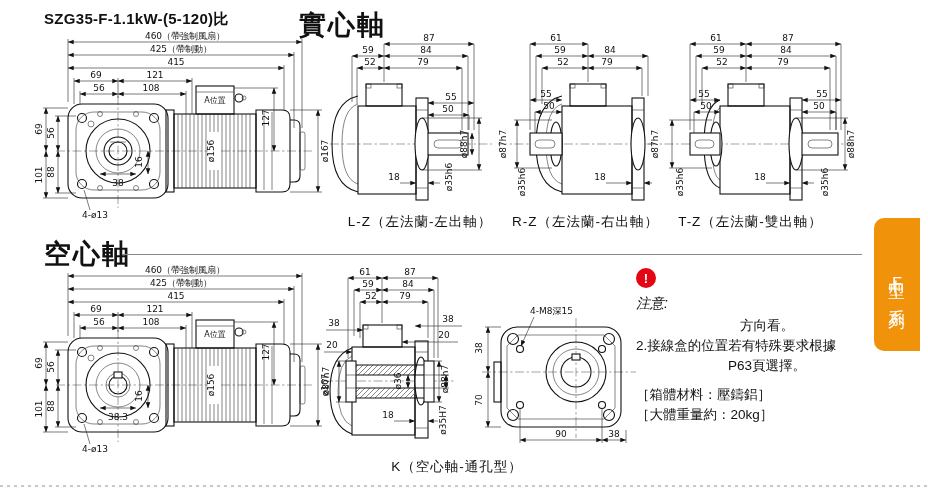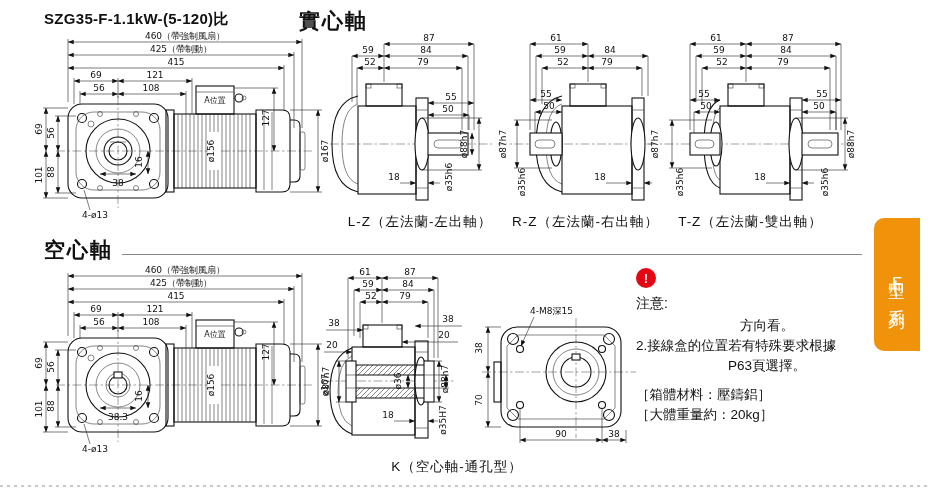--- a/index.html
+++ b/index.html
@@ -1,35 +1,35 @@
 <!DOCTYPE html>
 <html><head>
 <meta charset="utf-8">
 <style>
   html,body{margin:0;padding:0;}
   body{width:928px;height:490px;position:relative;background:#ffffff;overflow:hidden;
        font-family:"Liberation Sans",sans-serif;color:#111;}
   .abs{position:absolute;}
   .model-title{font-size:15px;font-weight:600;letter-spacing:.3px;}
-  .sec-title{font-size:21px;font-weight:700;letter-spacing:2px;text-align:right;}
+  .sec-title{font-size:27px;font-weight:700;letter-spacing:2px;text-align:right;}
   .caption{font-size:13.5px;letter-spacing:1px;text-align:center;white-space:nowrap;}
   .rule{height:1px;background:#8a8a8a;}
   svg{overflow:visible;}
   svg text{font-family:"DejaVu Sans",sans-serif;font-size:9px;fill:#111;text-anchor:middle;}
   svg text.ts{text-anchor:start;}
   svg text.sm{font-size:8px;}
   .o{fill:none;stroke:#111;stroke-width:1.1;}
   .of{fill:#fff;stroke:#111;stroke-width:1.1;}
   .t{fill:none;stroke:#333;stroke-width:.6;}
   .d{fill:none;stroke:#222;stroke-width:.6;}
   .c{fill:none;stroke:#444;stroke-width:.5;stroke-dasharray:9 2.5 2.5 2.5;}
   .warn-badge{width:20px;height:20px;border-radius:50%;background:#e30613;color:#fff;
       display:flex;align-items:center;justify-content:center;font-weight:700;font-size:13px;}
   .notes{width:248px;font-size:13.5px;line-height:20px;font-weight:500;}
-  .notes .nt{font-size:14px;margin-bottom:3px;}
+  .notes .nt{font-size:14px;margin-bottom:3px;font-style:italic;}
   .notes .ind{padding-left:14px;text-align:center;}
   .notes .brkt{margin-top:9px;font-family:Liberation Serif, serif;}
   .side-tab{width:46px;height:133px;background:#f0930b;border-radius:10px 0 0 10px;color:#fff;
       display:flex;align-items:center;justify-content:center;font-size:16.5px;letter-spacing:4px;
       writing-mode:vertical-rl;text-orientation:upright;}
   .dotline{height:2px;background:repeating-linear-gradient(90deg,#c9c9c9 0 3px,transparent 3px 7px);}
 </style>
 </head>
 <body>
 

